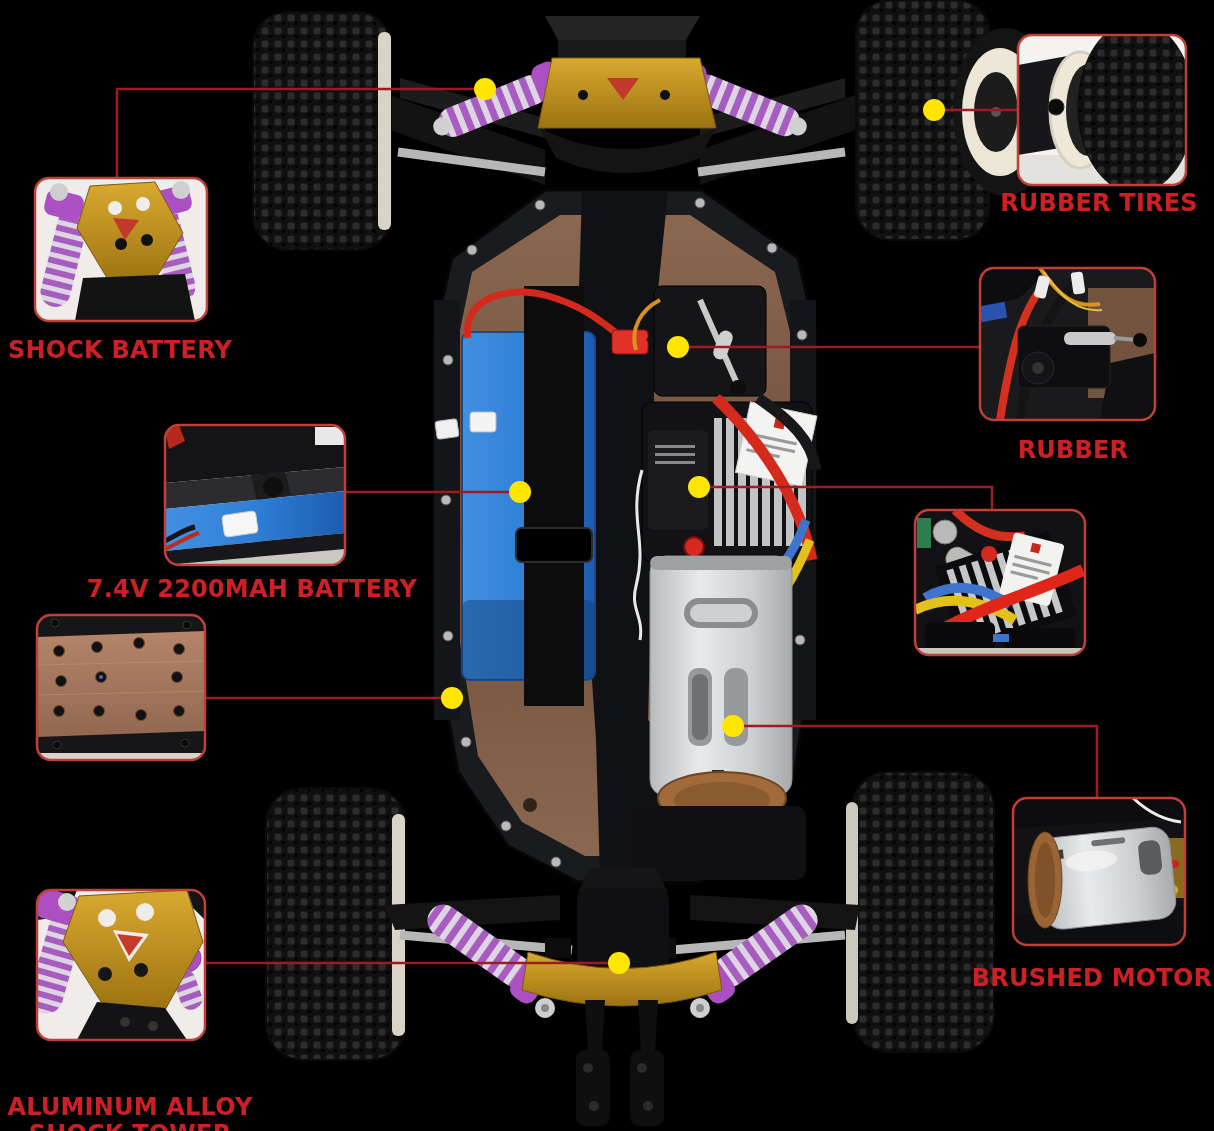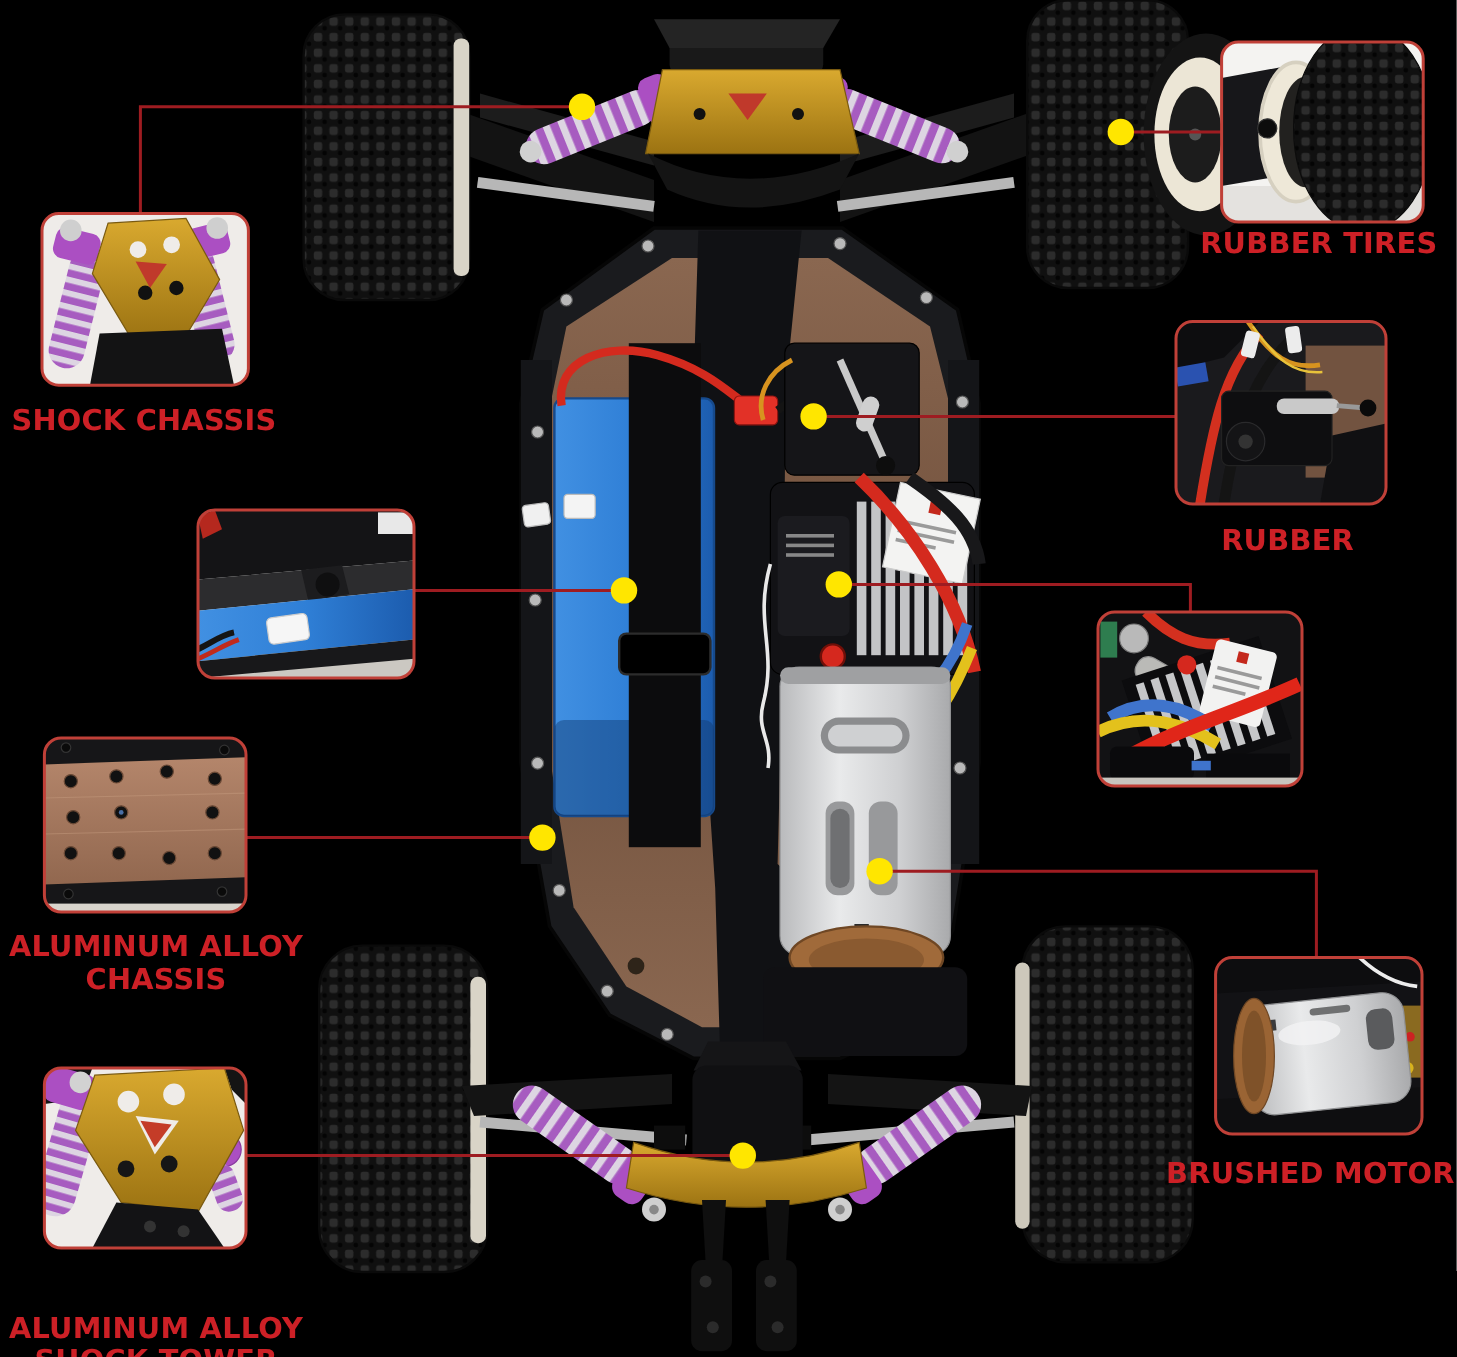--- a/index.html
+++ b/index.html
@@ -476,19 +476,19 @@
         <polygon points="60,112 128,118 150,150 40,150" fill="#131315"></polygon>
         <circle cx="88" cy="132" r="5" fill="#333"></circle>
             <circle cx="116" cy="136" r="5" fill="#333"></circle>
       </g>
     </g>
     <rect x="37" y="890" width="168" height="150" rx="14" fill="none" stroke="#c04038" stroke-width="2.5"></rect>
   </g>
 </svg>
 
 <div class="callout-label" style="left:969px;top:190px;width:260px">RUBBER TIRES</div>
-<div class="callout-label" style="left:0px;top:337px;width:240px">SHOCK CHASSIS</div>
+<div class="callout-label" style="left:0px;top:337px;width:240px">SHOCK BATTERY</div>
 <div class="callout-label" style="left:953px;top:437px;width:240px">RUBBER</div>
-<div class="callout-label" style="left:0px;top:776px;width:260px">ALUMINUM ALLOY CHASSIS</div>
+<div class="callout-label" style="left:72px;top:576px;width:360px">7.4V 2200MAH BATTERY</div>
 <div class="callout-label" style="left:970px;top:965px;width:244px">BRUSHED MOTOR</div>
 <div class="callout-label" style="left:0px;top:1094px;width:260px">ALUMINUM ALLOY SHOCK TOWER</div>
 
 </div>
 
 </body></html>

